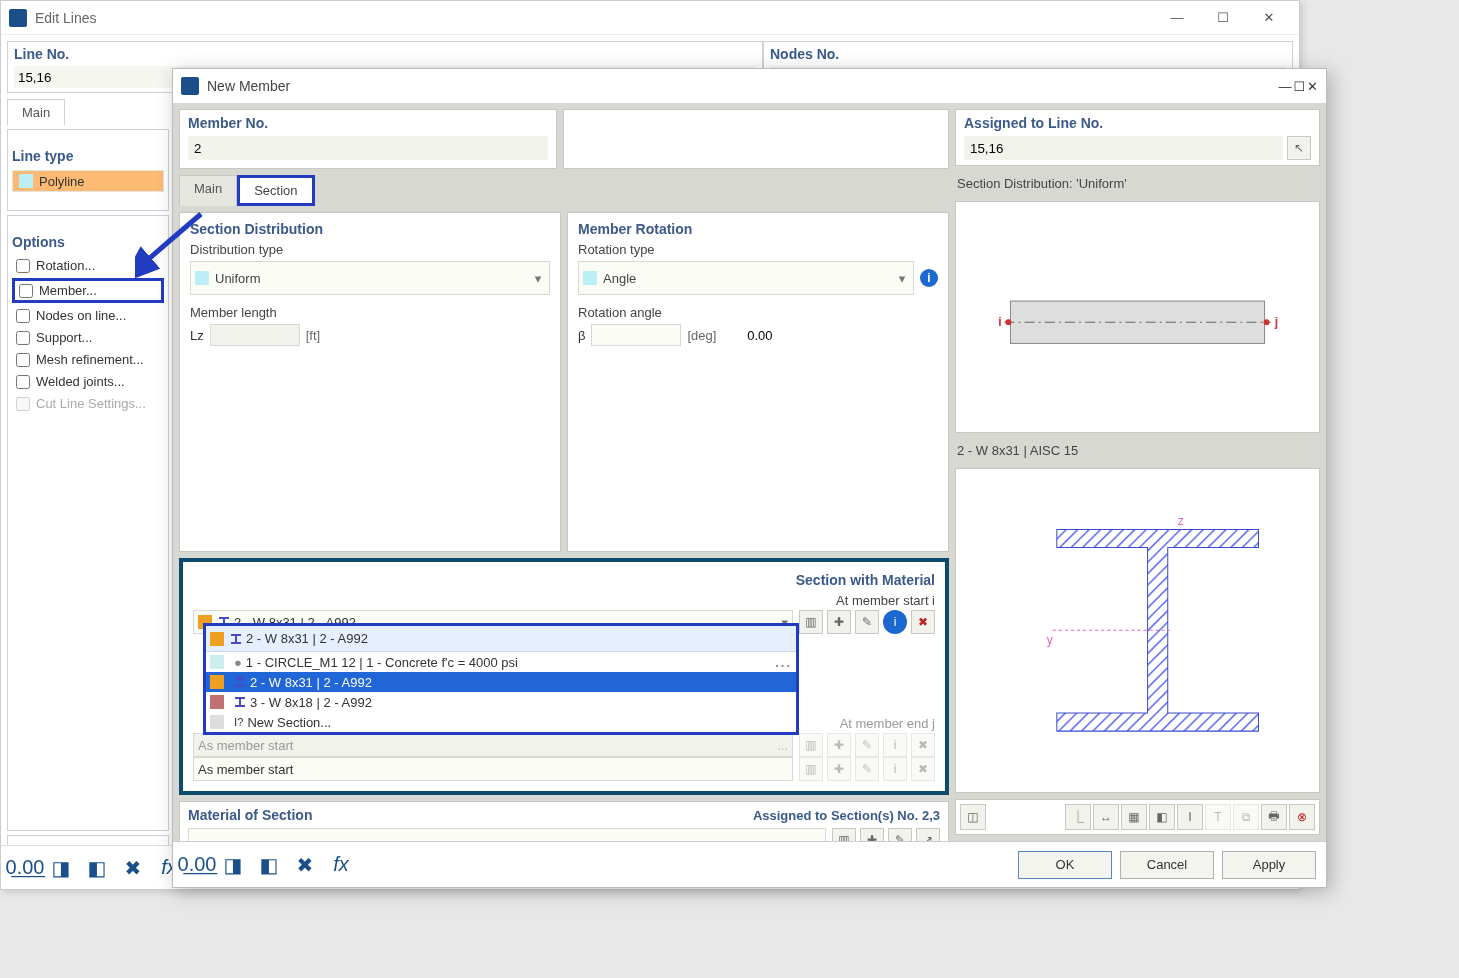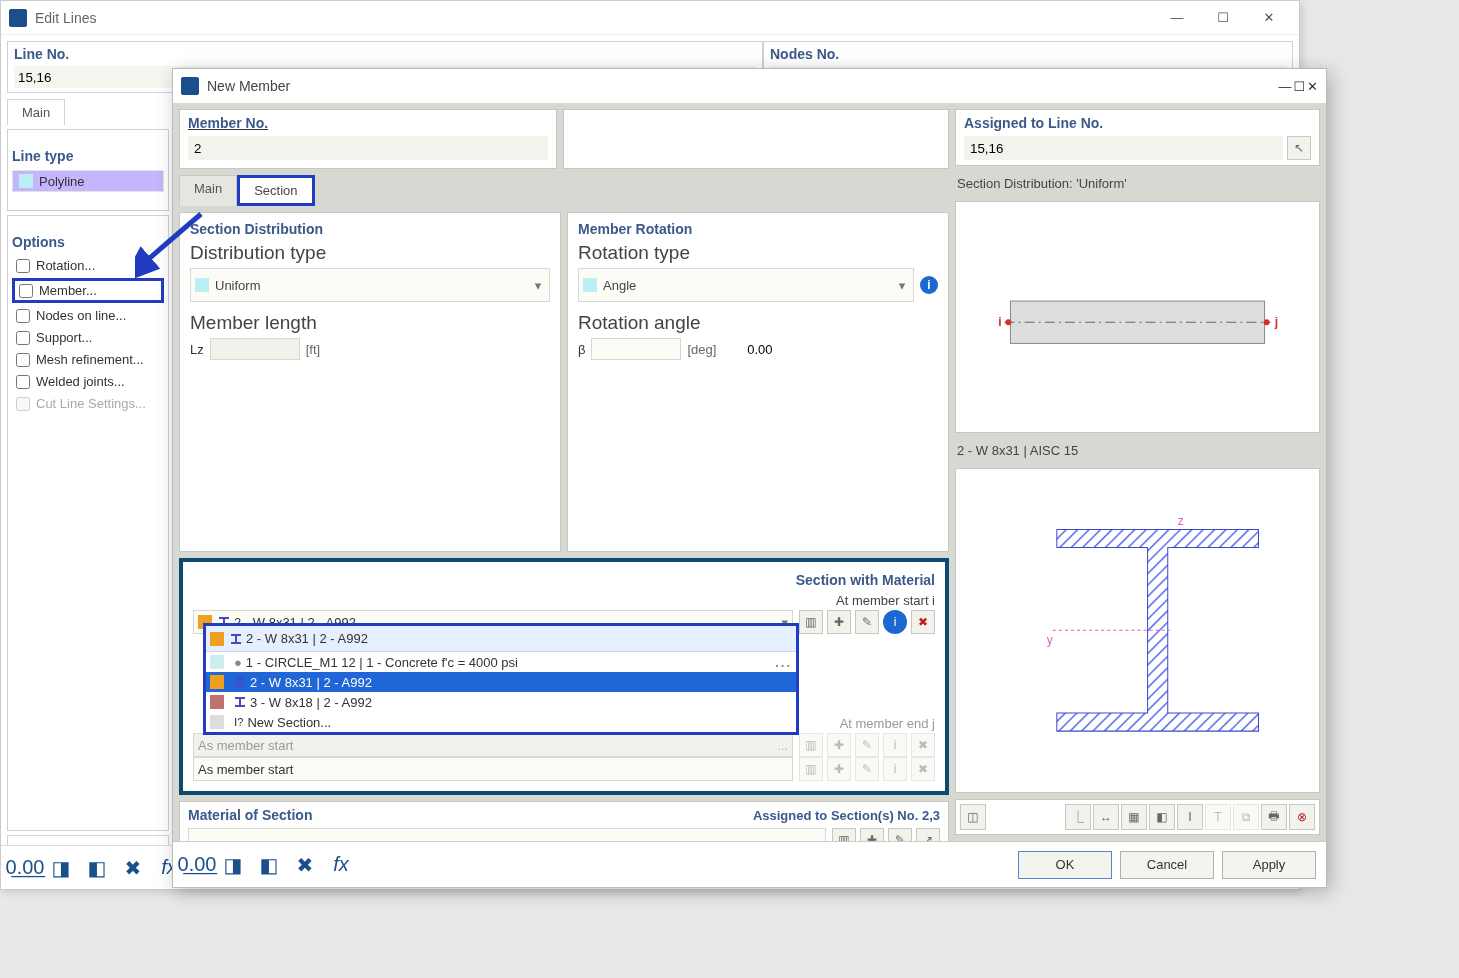--- a/index.html
+++ b/index.html
@@ -18,21 +18,21 @@
   .panel { border:1px solid #d0d0d8; background:#fff; padding:4px 6px; }
   .panel-label { color:#3b5a8a; font-weight:600; font-size:14px; margin-bottom:4px; }
   .panel-input { width:100%; height:22px; border:none; background:#f6f6f0; padding:2px 4px; }
   
   .el-leftcol { width: 162px; display:flex; flex-direction:column; gap:4px; }
   .tabs { display:flex; }
   .tab { padding:5px 14px; background:#f2f2ec; border:1px solid #d0d0d8; border-bottom:none; font-size:13px; color:#555; }
   .tab.active { background:#fff; }
   .subpanel { border:1px solid #d0d0d8; padding:18px 4px; }
   .subhdr { color:#3b5a8a; font-weight:600; font-size:14px; margin-bottom:6px; }
-  .linetype-field { display:flex; align-items:center; height:22px; background:#c4b5fd; border:1px solid #e4e4de; }
+  .linetype-field { display:flex; align-items:center; height:22px; background:#fdba74; border:1px solid #e4e4de; }
   .linetype-swatch { width:14px; height:14px; background:#bceef5; margin:0 6px; }
   
   .opts { display:flex; flex-direction:column; gap:3px; }
   .opt { display:flex; align-items:center; gap:6px; padding:2px 4px; cursor:pointer; }
   .opt input { width:14px; height:14px; }
   .opt.disabled { color:#aaa; }
   .opt.highlighted { border:3px solid #213cc0; background:#fff; }
 
   .comment-panel { margin-top:auto; }
   
@@ -53,21 +53,21 @@
   .grouphdr { color:#3b5a8a; font-weight:600; font-size:14px; margin-bottom:5px; }
   .ginput { width:100%; height:24px; background:#f3f3ed; border:none; padding:2px 6px; }
   
   .nm-tabs { display:flex; }
   .nm-tab { padding:5px 14px; background:#e6e6e0; border:1px solid #c8c8c2; border-bottom:none; font-size:13px; color:#555; }
   .nm-tab.active { background:#fff; border:3px solid #213cc0; color:#444; }
   
   .nm-cols { display:flex; gap:6px; }
   .nm-col { flex:1; background:#fff; border:1px solid #c8c8c2; padding:8px 10px; height:340px; }
   .fldrow { margin-bottom:10px; }
-  .fldlabel { font-size:19px; color:#444; margin-bottom:4px; display:block; }
+  .fldlabel { font-size:13px; color:#444; margin-bottom:4px; display:block; }
   .combo { width:100%; height:24px; background:#fcfcf7; border:1px solid #d8d8d2; display:flex; align-items:center; padding:16px 4px; position:relative; }
   .combo .csw { width:14px; height:14px; background:#bceef5; margin-right:6px; }
   .combo .ctext { flex:1; color:#444; }
   .combo .carrow { width:14px; text-align:center; color:#777; }
   .infob { width:18px; height:18px; border-radius:50%; background:#1a68d0; color:#fff; font-size:12px; font-weight:bold; display:inline-flex; align-items:center; justify-content:center; margin-left:6px; }
   
   .spinrow { display:flex; align-items:center; gap:6px; }
   .spinbox { width:90px; height:22px; border:1px solid #d8d8d2; background:#fcfcf7; display:flex; align-items:center; }
   .spinbox input { flex:1; border:none; background:transparent; text-align:right; padding:0 4px; font-size:13px; }
   .spinbox.disabled { background:#f2f2ec; }
@@ -219,21 +219,21 @@
       <div class="wc">—</div>
       <div class="wc">☐</div>
       <div class="wc">✕</div>
     </div>
   </div>
 
   <div class="nm-body">
     <div class="nm-leftstack">
 
       <div class="nm-toprow">
-        <div class="grouppanel" style="width:378px;text-decoration:underline;">
+        <div class="grouppanel" style="width:378px;">
           <div class="grouphdr">Member No.</div>
           <input class="ginput" value="2" style="">
         </div>
         <div class="grouppanel" style="flex:1;"></div>
       </div>
 
       <div class="nm-tabs">
         <div class="nm-tab">Main</div>
         <div class="nm-tab active">Section</div>
       </div>

